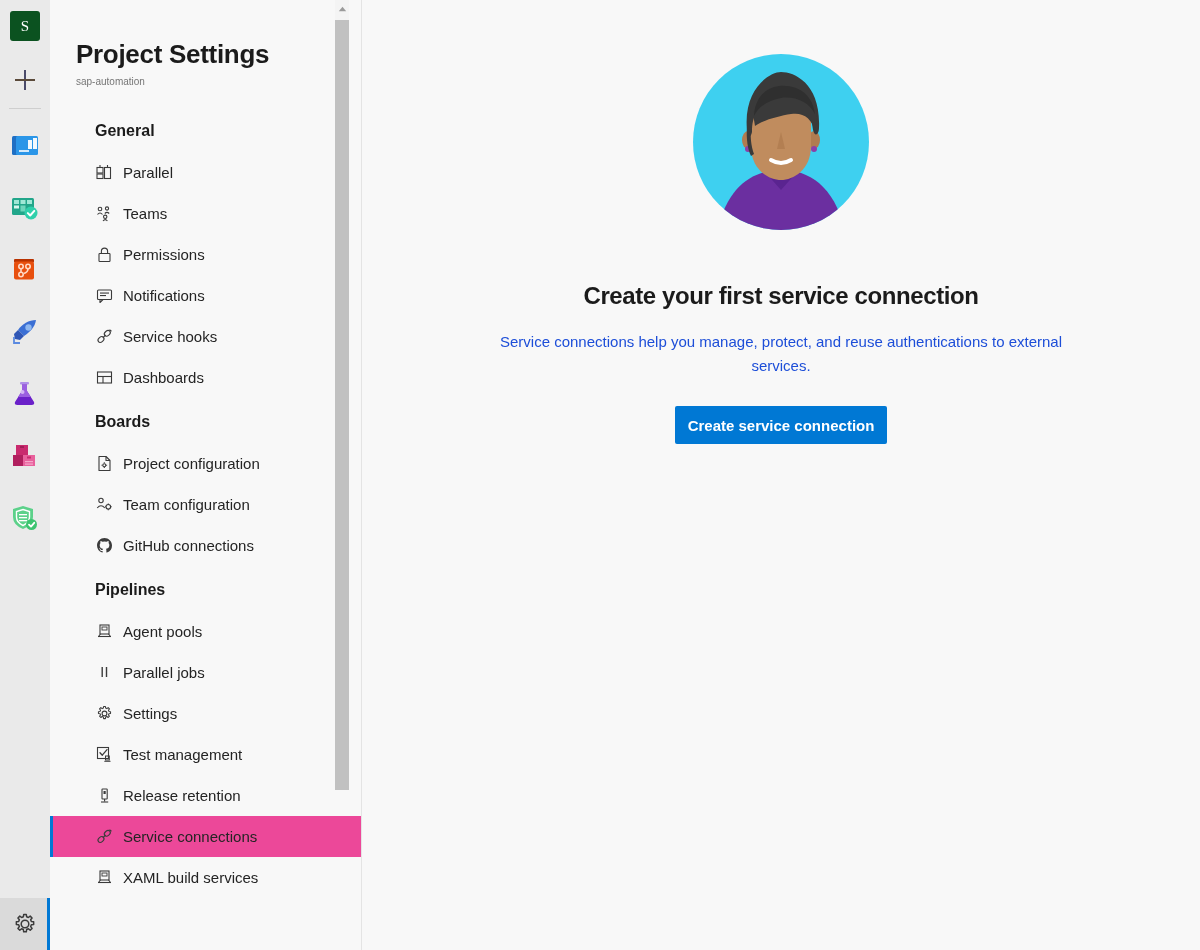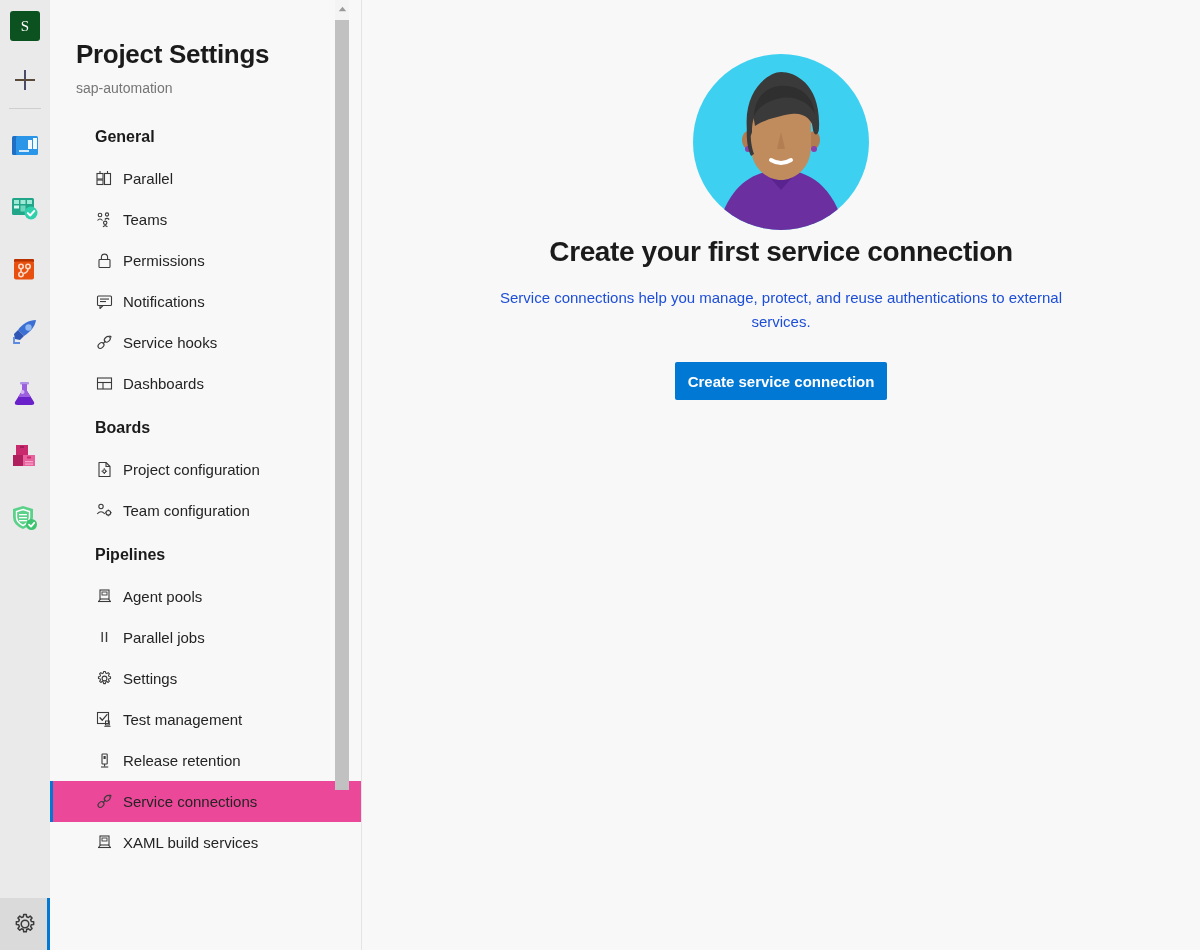--- a/index.html
+++ b/index.html
@@ -95,23 +95,23 @@
   }
   .page-title {
     font-size: 26px;
     font-weight: bold;
     color: #1b1b1b;
     letter-spacing: -0.3px;
     line-height: 32px;
     margin: 0;
   }
   .page-subtitle {
-    font-size: 14px;
+    font-size: 10px;
     color: #767676;
-    margin-top: 9px;
+    margin-top: 3px;
     line-height: 18px;
   }
   .nav-group { margin-top: 14px; }
   .nav-group.first { margin-top: 30px; }
   .group-title {
     font-size: 16px;
     font-weight: bold;
     color: #1b1b1b;
     padding-left: 19px;
     margin-bottom: 11px;
@@ -187,24 +187,25 @@
     top: 52px;
     display: flex;
     flex-direction: column;
     align-items: center;
   }
   .avatar-wrap {
     width: 180px; height: 180px;
   }
   .avatar-wrap svg { display: block; }
   .zd-title {
-    font-size: 28px;
+    font-size: 24px;
     font-weight: bold;
     color: #1b1b1b;
     letter-spacing: -0.4px;
+    margin-top: 44px;
     line-height: 40px;
     text-align: left;
   }
   .zd-desc {
     font-size: 15px;
     color: #1d4ed8;
     text-align: center;
     line-height: 24px;
     margin-top: 14px;
     width: 610px;
@@ -438,20 +439,35 @@
               <svg width="17" height="17" viewBox="0 0 17 17">
                 <circle cx="5" cy="4.5" r="2.2" fill="none" stroke="#3b3b3b" stroke-width="1.1"></circle>
                 <path d="M1.2 12 Q5 7.5 8.8 12" fill="none" stroke="#3b3b3b" stroke-width="1.1"></path>
                 <circle cx="12.3" cy="10.8" r="2.3" fill="none" stroke="#3b3b3b" stroke-width="1.1"></circle>
                 <path d="M12.3 7.4 L12.3 8.4 M12.3 13.2 L12.3 14.2 M8.9 10.8 L9.9 10.8 M14.7 10.8 L15.7 10.8" stroke="#3b3b3b" stroke-width="1.1"></path>
               </svg>
             </span>
             <span class="nav-label">Team configuration</span>
           </div>
 
+          <div class="nav-item">
+            <span class="nav-icon">
+              <svg width="17" height="17" viewBox="0 0 17 17">
+                <path d="M8.5 1 C4.4 1 1 4.4 1 8.5 c0 3.3 2.1 6.1 5.1 7.1 0.4 0.1 0.5-0.2 0.5-0.4
+                         v-1.3 c-2.1 0.4-2.5-1-2.5-1 -0.3-0.9-0.8-1.1-0.8-1.1 -0.7-0.5 0.05-0.45 0.05-0.45
+                         0.75 0.05 1.15 0.78 1.15 0.78 0.67 1.15 1.75 0.82 2.18 0.63 0.07-0.49 0.26-0.82 0.48-1.01
+                         -1.68-0.19-3.44-0.84-3.44-3.74 0-0.83 0.3-1.5 0.78-2.03 -0.08-0.19-0.34-0.96 0.07-2
+                         0 0 0.63-0.2 2.07 0.78a7.2 7.2 0 0 1 3.77 0c1.44-0.98 2.07-0.78 2.07-0.78
+                         0.41 1.04 0.15 1.81 0.07 2 0.48 0.53 0.78 1.2 0.78 2.03 0 2.91-1.77 3.55-3.45 3.73
+                         0.27 0.23 0.51 0.69 0.51 1.4v2.07c0 0.2 0.13 0.44 0.52 0.37A7.51 7.51 0 0 0 16 8.5
+                         C16 4.4 12.6 1 8.5 1 Z" fill="#3b3b3b"></path>
+              </svg>
+            </span>
+            <span class="nav-label">GitHub connections</span>
+          </div>
 
         </div>
       </div>
 
       <div class="nav-group">
         <div class="group-title">Pipelines</div>
         <div class="nav-items">
 
           <div class="nav-item">
             <span class="nav-icon">

